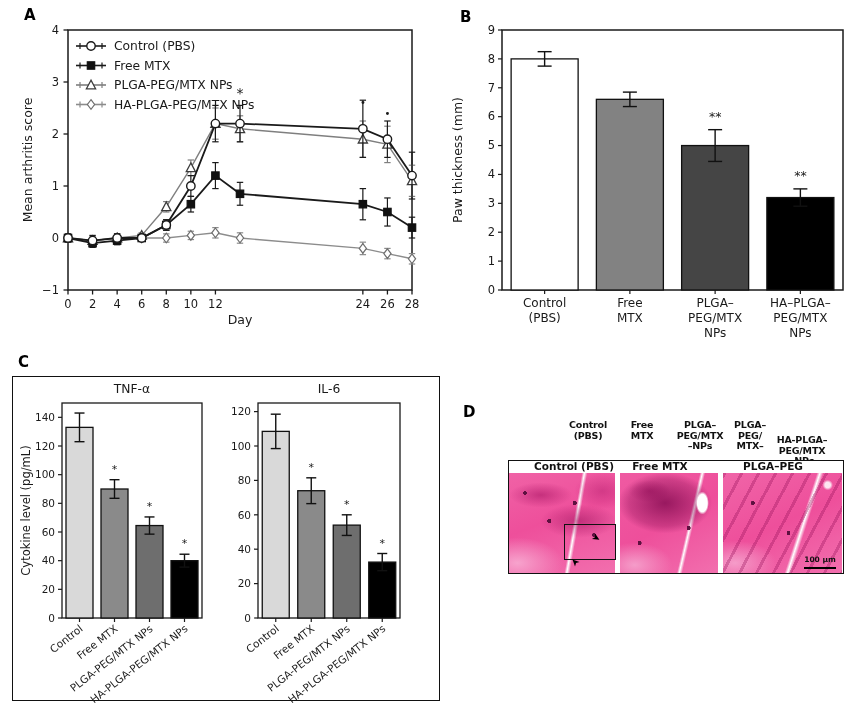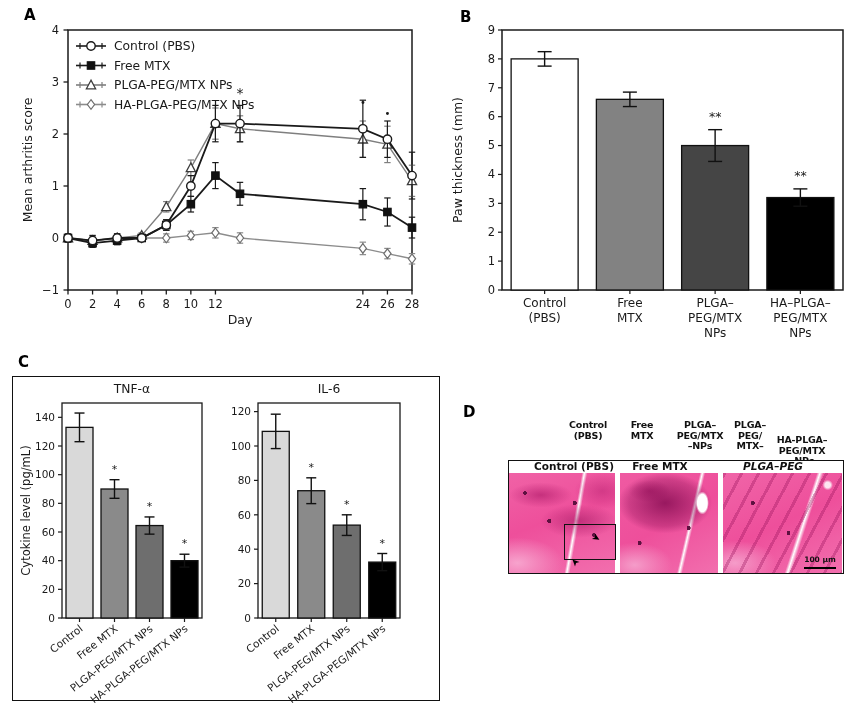--- a/index.html
+++ b/index.html
@@ -519,21 +519,21 @@
         <div class="d-col" style="left: 347px; top: 15px;">
           <div>HA-PLGA–</div>
           <div>PEG/MTX</div>
           <div>–NPs</div>
         </div>
       </div>
     <div class="d-strip">
       <div class="d-band">
           <span style="left: 65px;">Control (PBS)</span>
           <span style="left: 151px;">Free MTX</span>
-          <span style="left: 264px; font-style: italic;">PLGA–PEG</span>
+          <span style="left: 264px;">PLGA–PEG</span>
         </div>
       <div class="hist hist1">
         <div class="roi-box"></div>
         <span class="arrow a1">➤</span>
         <span class="arrow a2">➤</span>
       </div>
       <div class="hist hist2"></div>
       <div class="hist hist3">
         <div class="scalebar">
           <span>100 μm</span>

